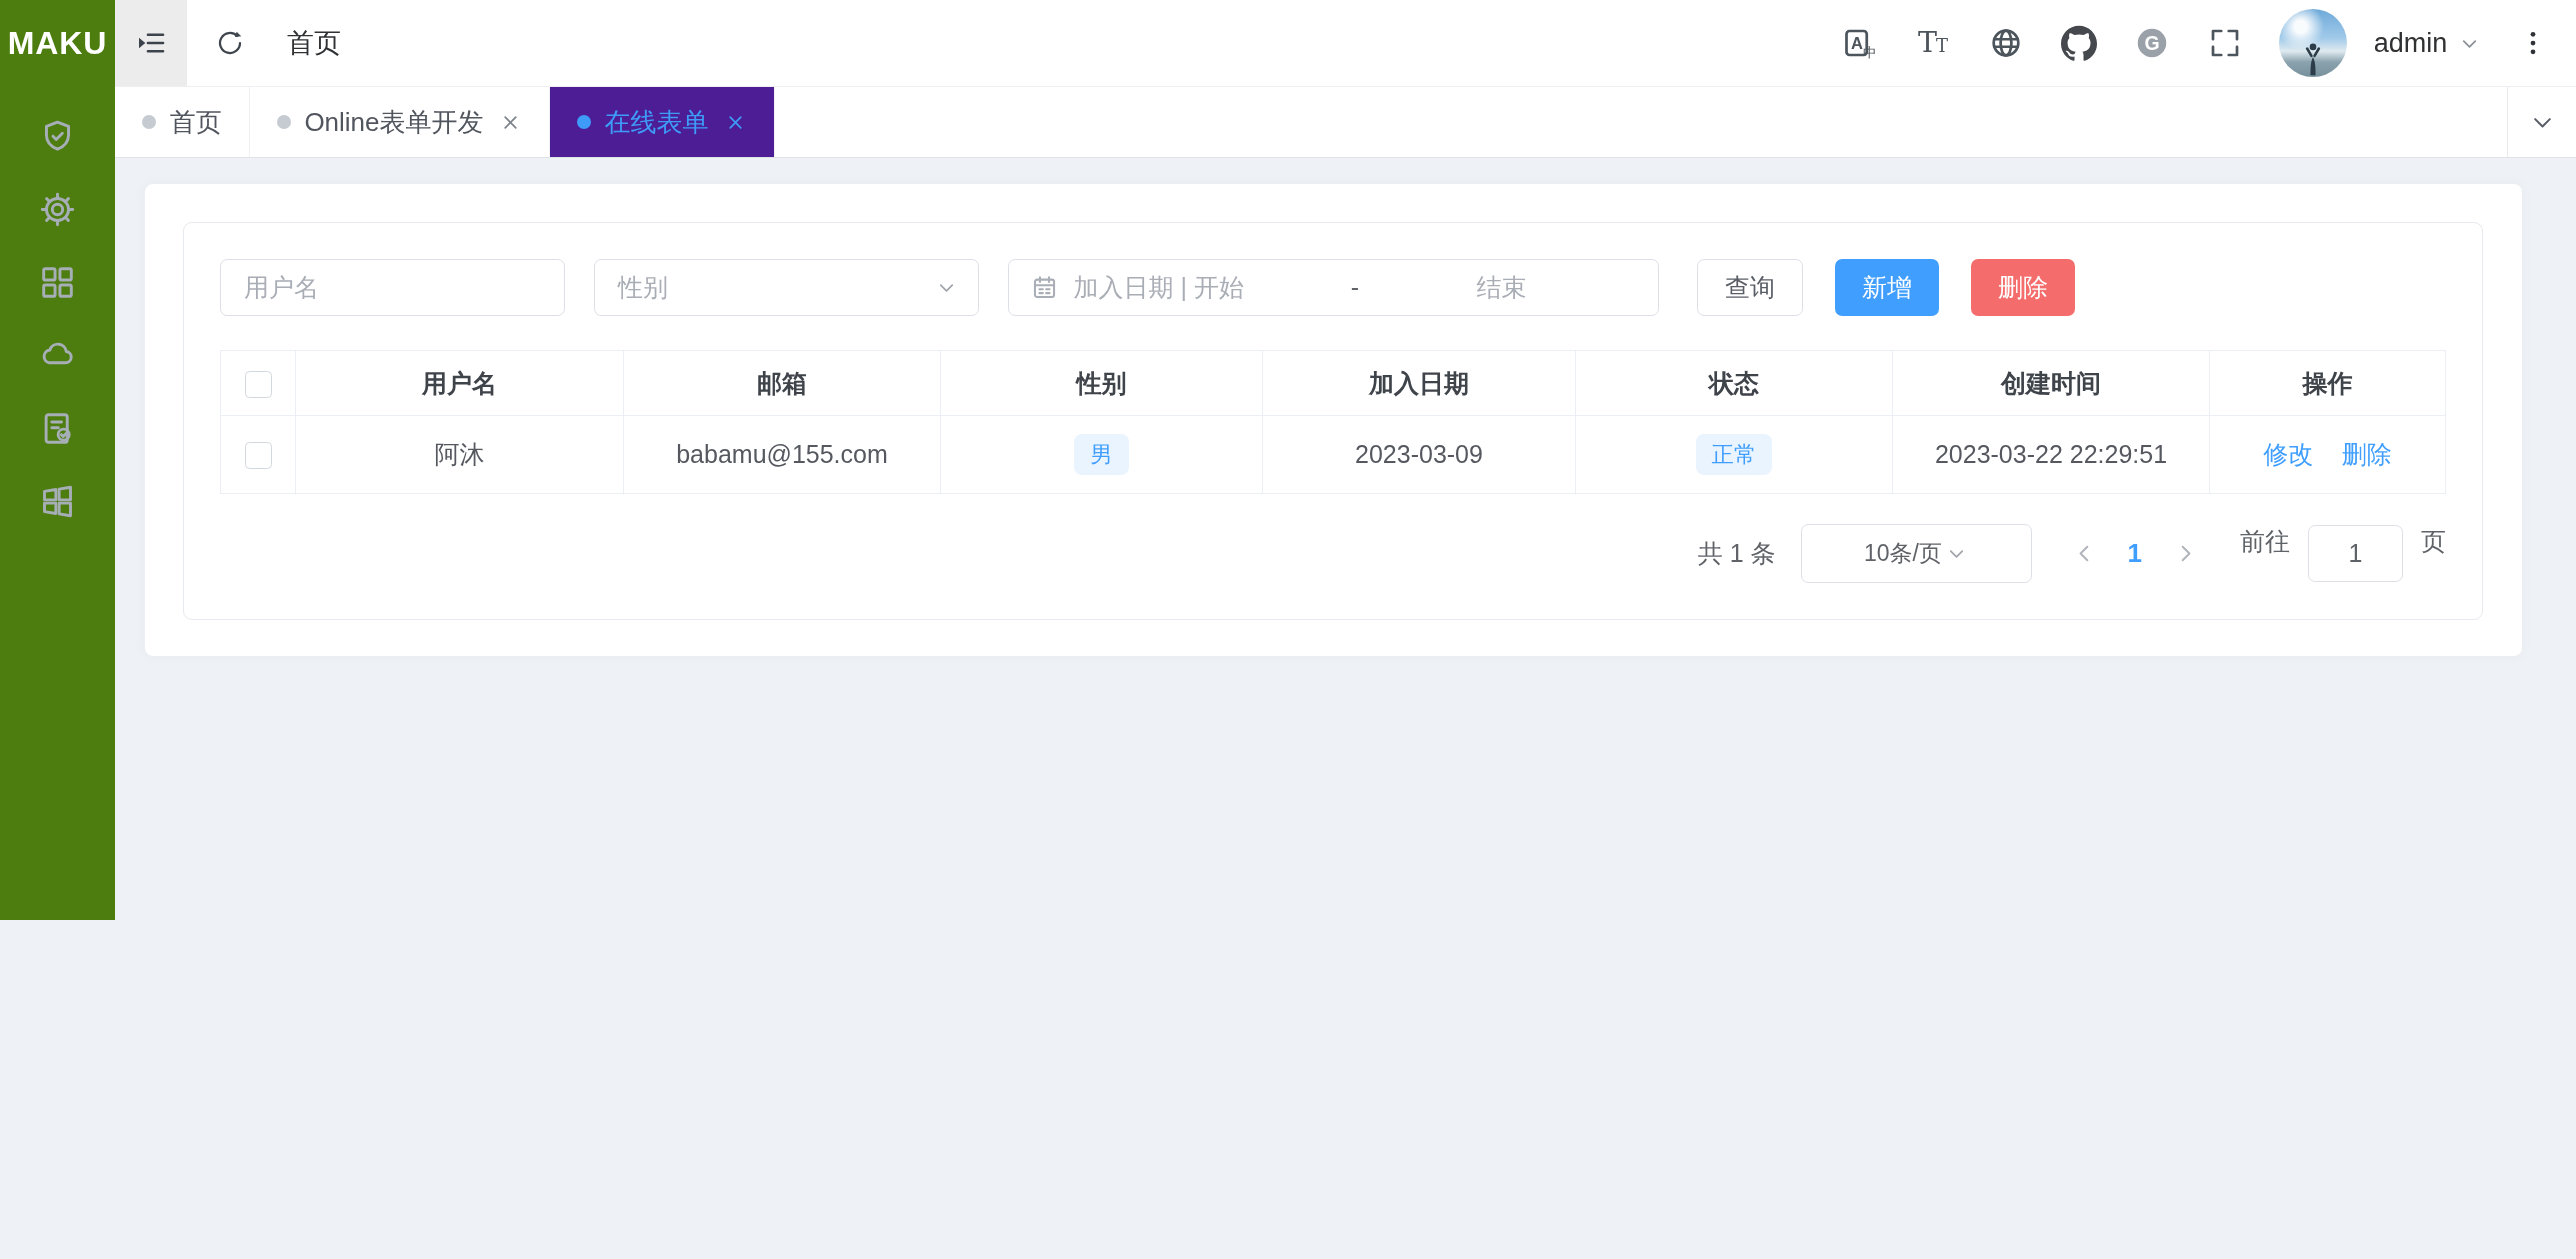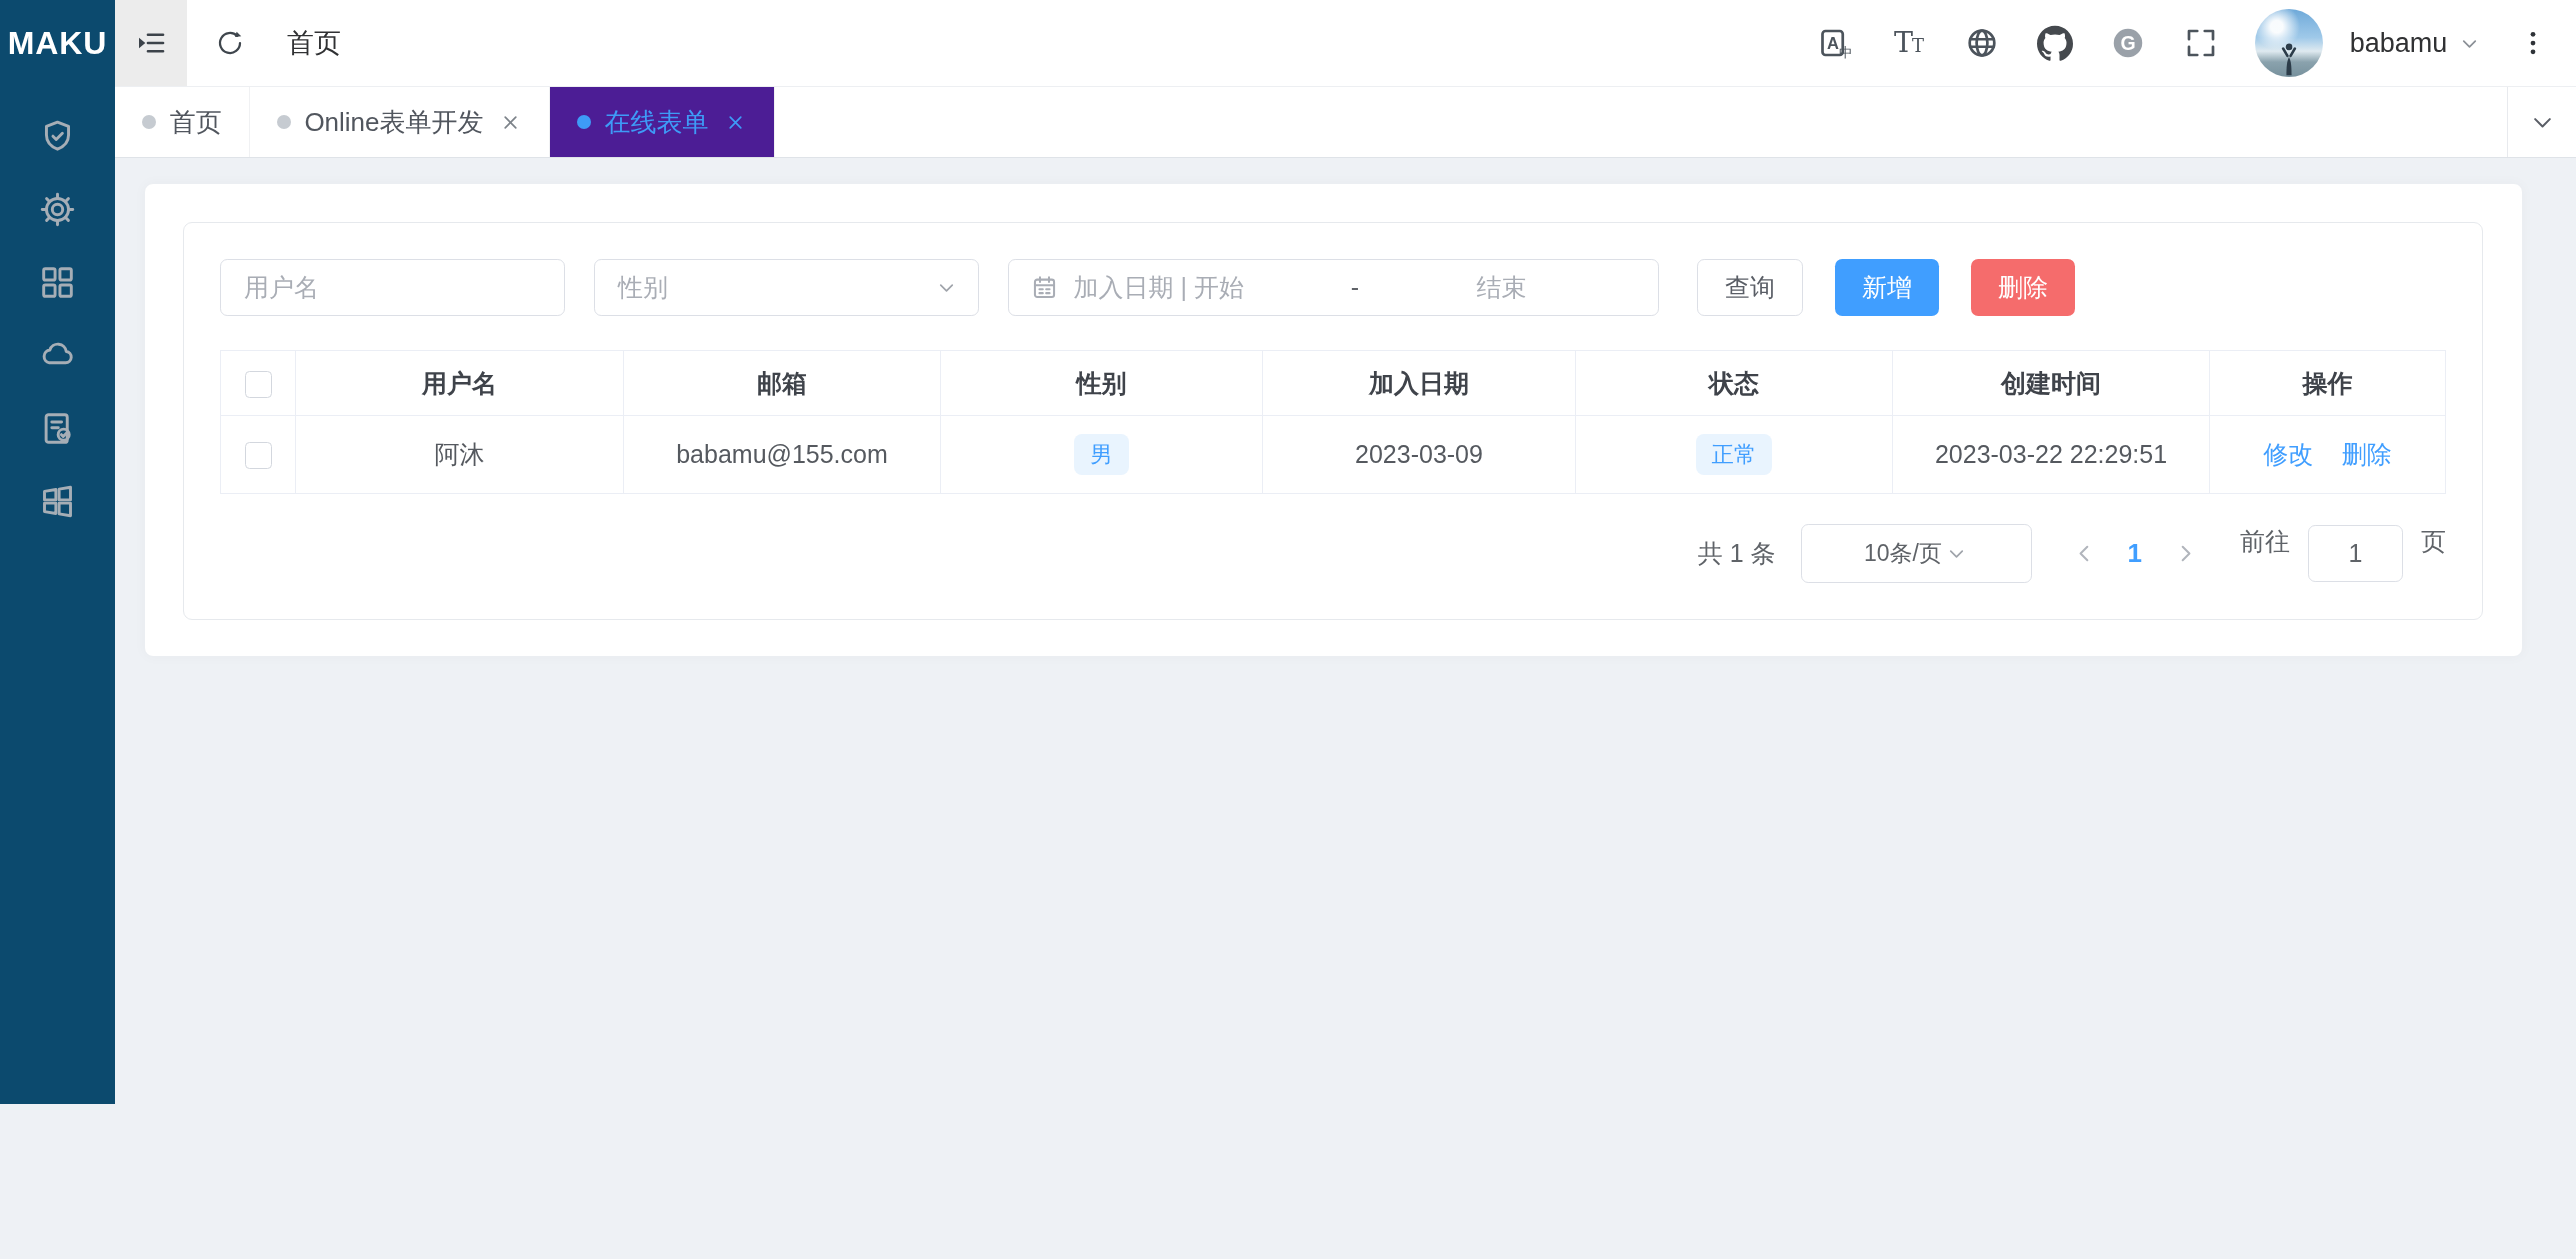--- a/index.html
+++ b/index.html
@@ -5,21 +5,21 @@
   html,body{margin:0;padding:0;}
   body{
     width:2576px;height:1260px;overflow:hidden;
     font-family:"Liberation Sans","DejaVu Sans",sans-serif;
     background:#eef1f5;color:#303133;
     -webkit-font-smoothing:antialiased;
   }
   .app{position:relative;width:2576px;height:1260px;}
 
   
-  .sidebar{position:absolute;left:0;top:0;width:115px;height:1104px;background:#0c4a6e;z-index:30;}
+  .sidebar{position:absolute;left:0;top:0;width:115px;height:920px;background:#4d7c0f;z-index:30;}
   .logo{height:86px;display:flex;align-items:center;justify-content:center;
         color:#fff;font-size:32px;font-weight:700;letter-spacing:0.9px;}
   .side-nav{padding-top:14.3px;display:flex;flex-direction:column;}
   .side-item{height:73px;display:flex;align-items:center;justify-content:center;color:#a6aeb6;cursor:pointer;}
   .side-item svg{width:39px;height:39px;}
 
   
   .topbar{position:absolute;left:115px;top:0;right:0;height:86px;background:#fff;
           border-bottom:0.9px solid #edeff2;display:flex;align-items:center;z-index:20;}
   .collapse-btn{width:72px;height:86px;background:#ececec;display:flex;align-items:center;justify-content:center;
@@ -223,21 +223,21 @@
         </svg>
       </div>
       <div class="avatar">
         <svg viewBox="0 0 24 24">
           <circle cx="12" cy="6.6" r="1.7" fill="#2c3c49"></circle>
           <path d="M10.7 21c0-4.6.2-7 1.3-9.3 1.1 2.3 1.3 4.7 1.3 9.3z" fill="#2c3c49"></path>
           <path d="M11.2 11.2L9 7.4M12.8 11.2l2.2-3.8" stroke="#2c3c49" stroke-width="1.3" fill="none" stroke-linecap="round"></path>
         </svg>
       </div>
       <div class="user">
-        <span class="user-name">babamu</span>
+        <span class="user-name">admin</span>
         <svg class="ic" viewBox="0 0 24 24">
           <path d="M6 9.5l6 6 6-6"></path>
         </svg>
       </div>
       <div class="kebab">
         <svg viewBox="0 0 24 24">
           <circle cx="12" cy="5" r="1.9" fill="currentColor"></circle>
           <circle cx="12" cy="12" r="1.9" fill="currentColor"></circle>
           <circle cx="12" cy="19" r="1.9" fill="currentColor"></circle>
         </svg>

